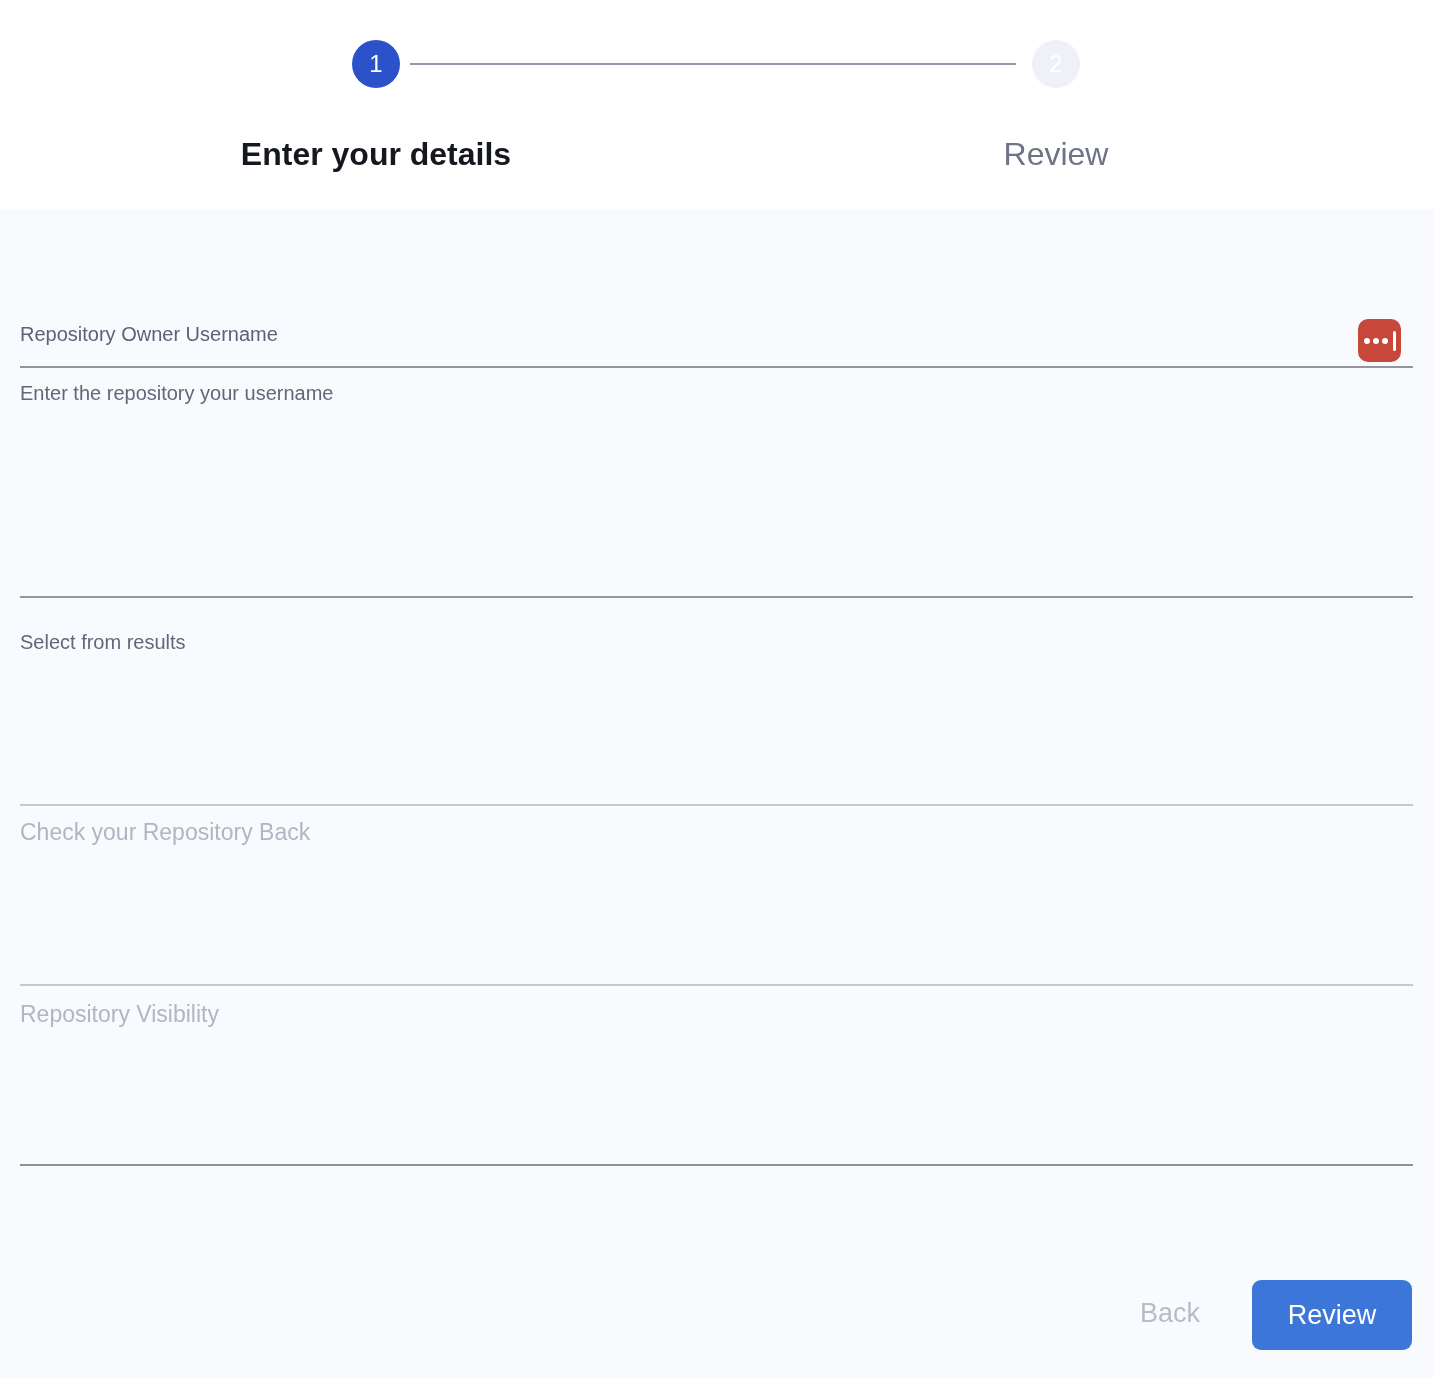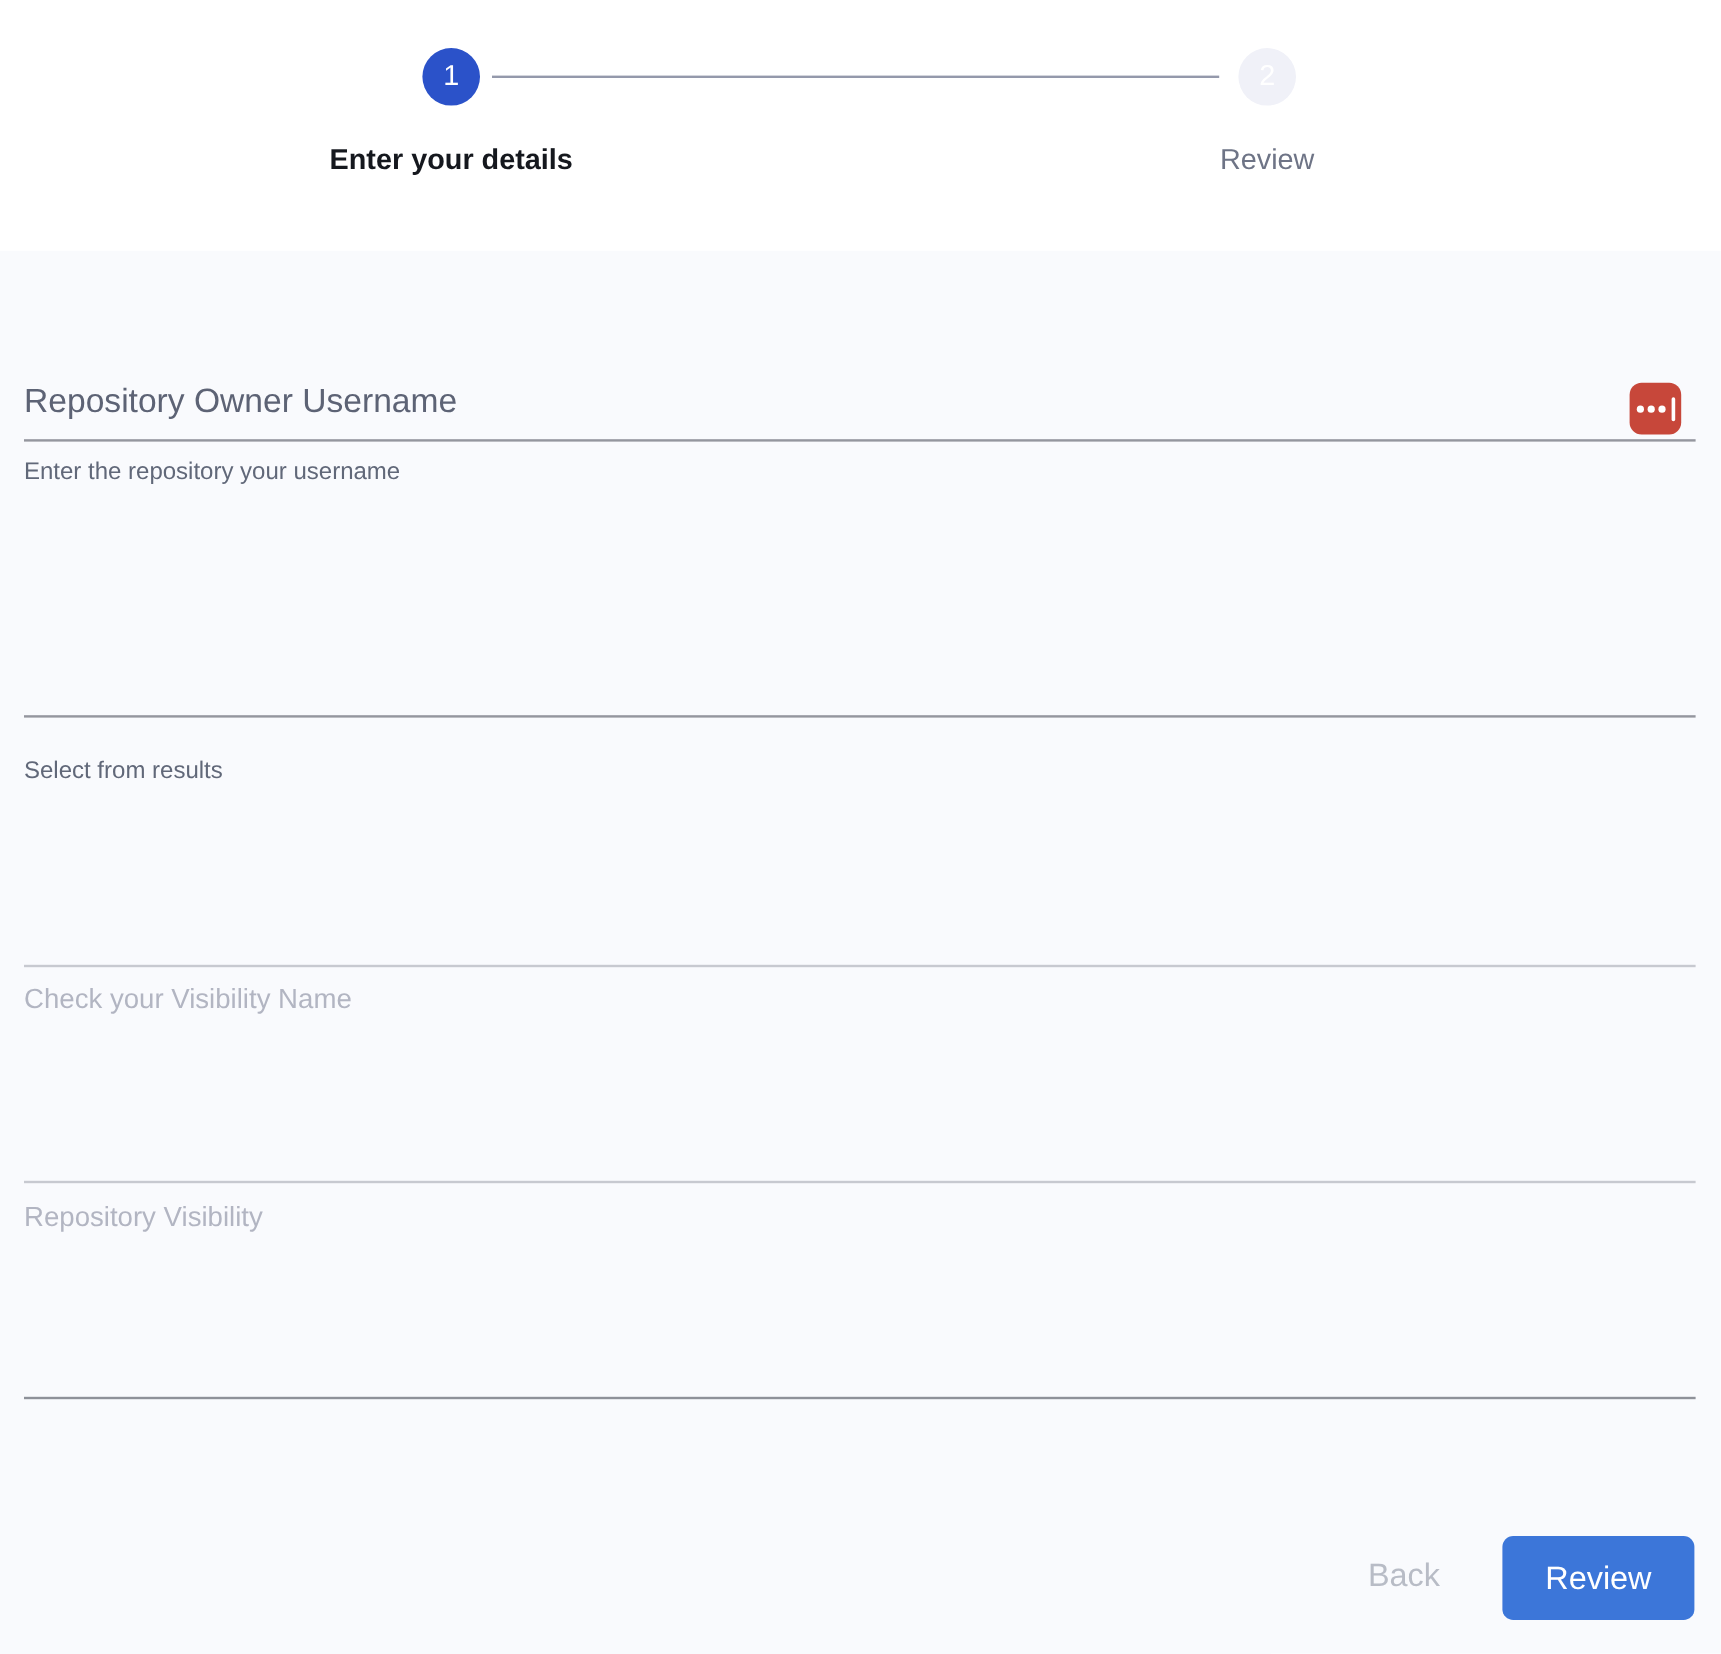--- a/index.html
+++ b/index.html
@@ -29,23 +29,23 @@
   .step-circle.active { left: 352px; top: 40px; background: #2b52c9; }
   .step-circle.inactive { left: 1032px; top: 40px; background: #f0f1f8; }
   .connector {
     position: absolute;
     left: 410px; top: 63px;
     width: 606px; height: 2px;
     background: #9499ab;
   }
   .step-label {
     position: absolute;
-    top: 120px;
+    top: 136px;
     transform: translateX(-50%);
-    font-size: 24px;
+    font-size: 32px;
     white-space: nowrap;
   }
   .step-label.active { left: 376px; color: #15181e; font-weight: 700; }
   .step-label.inactive { left: 1056px; color: #6e7486; font-weight: 400; }
 
   
   .form-section {
     position: absolute;
     left: 0; top: 209px;
     width: 1434px; height: 1169px;
@@ -64,21 +64,21 @@
   .underline.l4 { top: 775px; }
   .underline.l5 { top: 955px; background: #8e9199; }
 
   .line-input {
     position: absolute;
     left: 20px;
     background: transparent;
     border: none;
     outline: none;
     font-family: "Liberation Sans", "DejaVu Sans", sans-serif;
-    font-size: 28px;
+    font-size: 20px;
     color: #3c4252;
   }
   .line-input::placeholder { color: #5d6375; opacity: 1; }
   .owner-input { top: 95px; width: 1320px; height: 60px; }
   .tall-input { width: 1393px; height: 115px; font-size: 23px; }
   .repo-name-input { top: 478px; }
   .visibility-input { top: 658px; }
   .branch-input { top: 838px; }
 
   .helper {
@@ -190,21 +190,21 @@
     <span class="bar"></span>
   </div>
   <div class="underline dark l1"></div>
   <div class="helper h1">Enter the repository your username</div>
 
   <div class="underline dark l2"></div>
   <div class="helper h2">Select from results</div>
 
   <input class="line-input tall-input repo-name-input" type="text" style="">
   <div class="underline light l3"></div>
-  <div class="helper muted h3">Check your Visibility Name</div>
+  <div class="helper muted h3">Check your Repository Back</div>
 
   <input class="line-input tall-input visibility-input" type="text" style="">
   <div class="underline light l4"></div>
   <div class="helper muted h4">Repository Visibility</div>
 
   <input class="line-input tall-input branch-input" type="text" style="">
   <div class="underline dark l5"></div>
 
   <button class="back-button">Back</button>
   <button class="review-button">Review</button>

